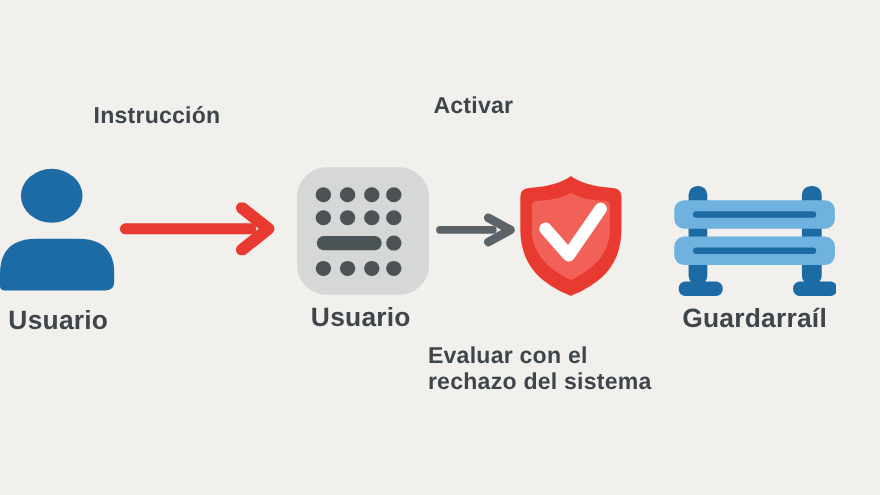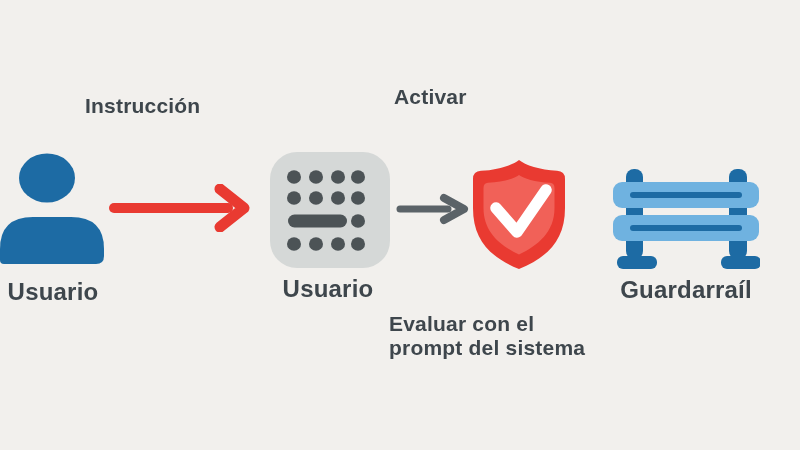--- a/index.html
+++ b/index.html
@@ -112,21 +112,21 @@
   </div>
 
   <svg class="abs" style="left:467px;top:155px;" width="104" height="118" viewBox="0 0 104 118">
     <path class="f-red" d="M 52 5 C 58 10, 73 15, 90 15.8 Q 98 16.2, 98 24 L 98 53 C 98 85, 81 102, 52 114 C 23 102, 6 85, 6 53 L 6 24 Q 6 16.2, 14 15.8 C 31 15, 46 10, 52 5 Z"></path>
     <path class="f-redl" d="M 52 20 C 56.5 23.5, 68 27, 83 27.8 Q 87.5 28.1, 87.5 33 L 87.5 53 C 87.5 77, 71 90.5, 52 99.5 C 33 90.5, 16.5 77, 16.5 53 L 16.5 33 Q 16.5 28.1, 21 27.8 C 36 27, 47.5 23.5, 52 20 Z"></path>
     <polyline class="s-white" points="29,53 50,77 79,35" fill="none" stroke-width="11.5" stroke-linecap="round" stroke-linejoin="round"></polyline>
   </svg>
 
   <div class="annotation" style="left:389px;top:312px;width:260px;">
     <div>Evaluar con el</div>
-    <div>prompt del sistema</div>
+    <div>rechazo del sistema</div>
   </div>
 
   <svg class="abs" style="left:612px;top:167px;" width="148" height="104" viewBox="0 0 148 104">
     <rect class="f-blue" x="14" y="2" width="17" height="90" rx="8"></rect>
     <rect class="f-blue" x="117" y="2" width="18" height="90" rx="8"></rect>
     <rect class="f-lblue" x="1" y="15" width="146" height="26" rx="9"></rect>
     <rect class="f-lblue" x="1" y="48" width="146" height="26" rx="9"></rect>
     <rect class="f-blue" x="18" y="25" width="112" height="6" rx="3"></rect>
     <rect class="f-blue" x="18" y="58" width="112" height="6" rx="3"></rect>
     <rect class="f-blue" x="5" y="89" width="40" height="13" rx="6"></rect>

